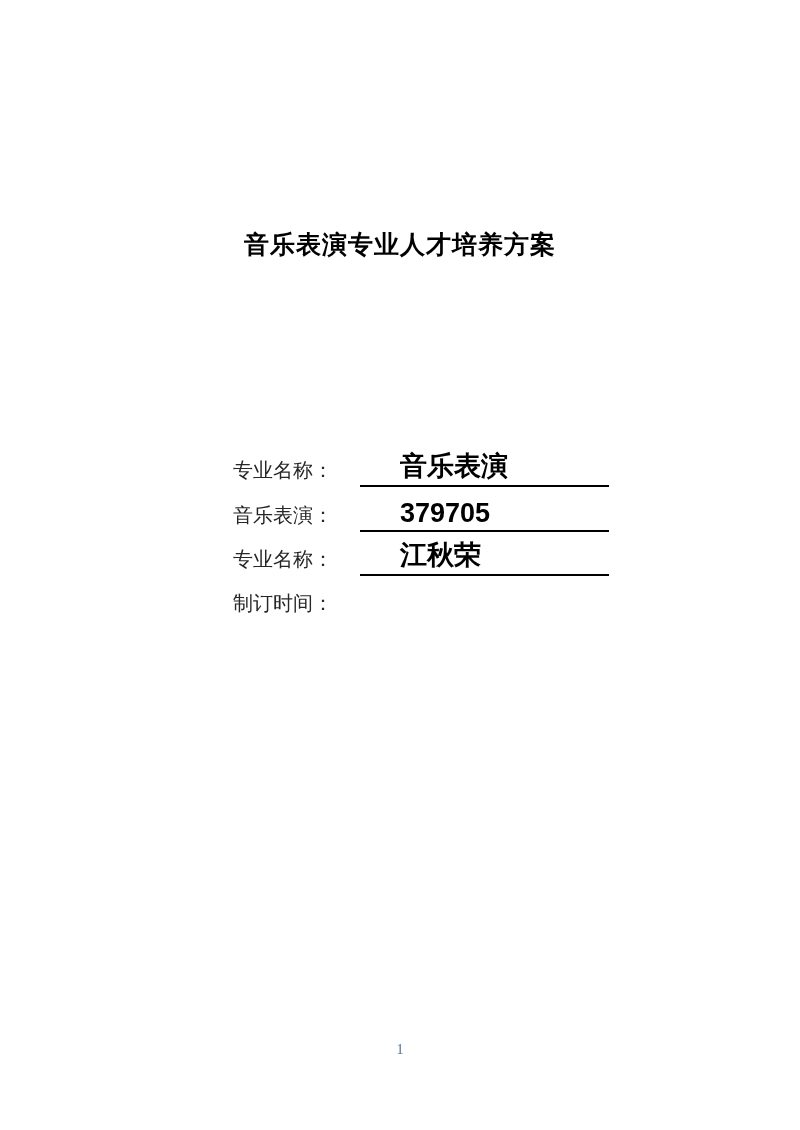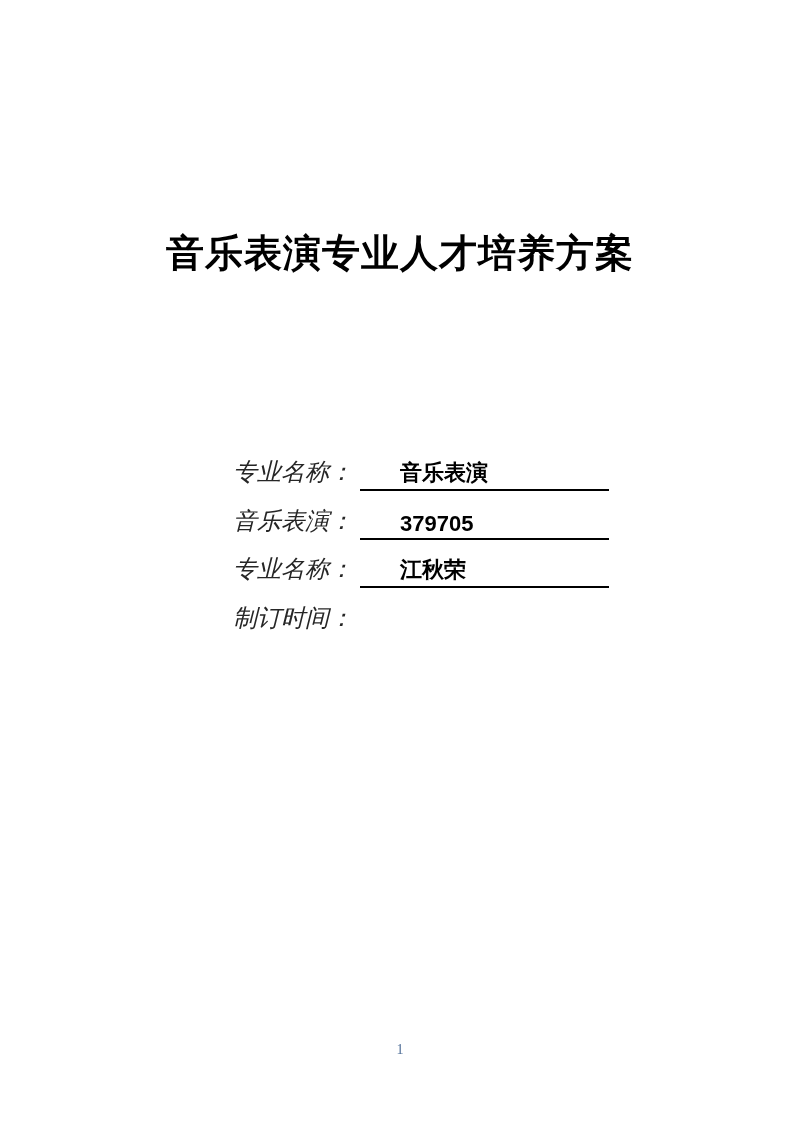--- a/index.html
+++ b/index.html
@@ -15,53 +15,52 @@
     position: absolute;
     inset: 0;
     background: #ffffff;
   }
   .page-title {
     position: absolute;
     top: 228px;
     left: 0;
     width: 100%;
     text-align: center;
-    font-size: 38px;
+    font-size: 25px;
     font-weight: 700;
     letter-spacing: 1px;
     color: #000000;
     font-family: "Liberation Sans", sans-serif;
     white-space: pre;
   }
   .fields {
     position: absolute;
     left: 233px;
     top: 456px;
   }
   .field-row {
     display: flex;
     align-items: flex-end;
     margin-bottom: 13.5px;
   }
   .field-label {
     width: 127px;
     font-family: "Liberation Serif", serif;
-    font-size: 24px;
+    font-size: 20px;
     color: #262626;
     white-space: pre;
     padding-bottom: 3px;
     flex-shrink: 0;
-    font-style: italic;
   }
   .field-value-line {
     width: 249px;
     height: 31px;
     border-bottom: 2px solid #000000;
     font-family: "Liberation Sans", sans-serif;
-    font-size: 22px;
+    font-size: 27px;
     font-weight: 700;
     color: #000000;
     padding-left: 40px;
     padding-bottom: 1px;
     white-space: pre;
     display: flex;
     align-items: flex-end;
   }
   .page-number {
     position: absolute;

